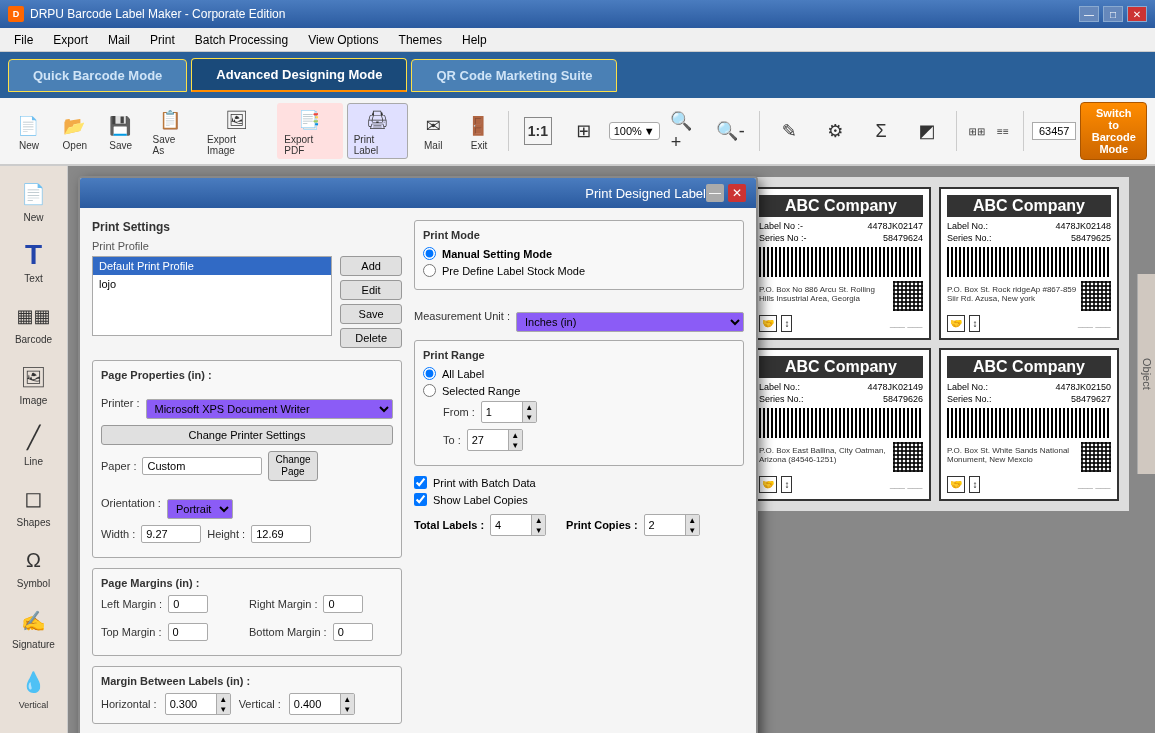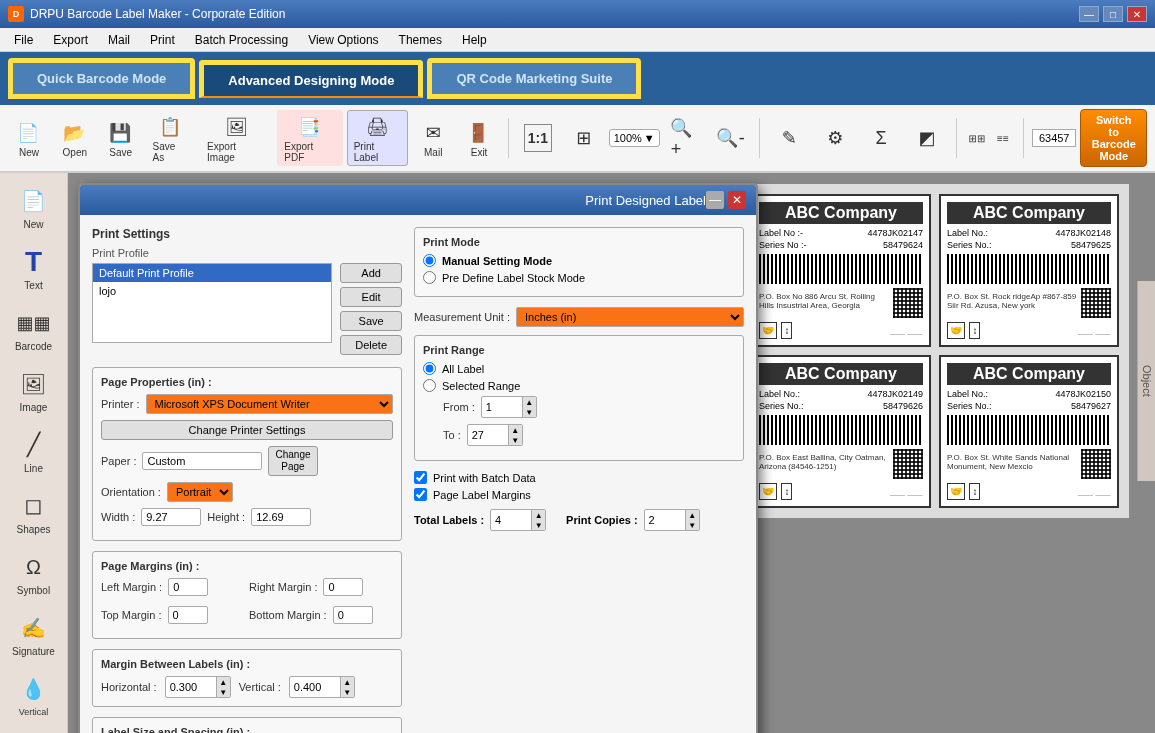--- a/index.html
+++ b/index.html
@@ -11,21 +11,21 @@
     .title-bar-title { flex: 1; }
     .title-bar-controls { display: flex; gap: 4px; }
     .title-bar-btn { width: 20px; height: 16px; background: #6688bb; border: 1px solid #8aaad0; color: white; font-size: 10px; display: flex; align-items: center; justify-content: center; cursor: pointer; }
 
     
     .menu-bar { background: #f0f0f0; height: 24px; display: flex; align-items: center; padding: 0 4px; border-bottom: 1px solid #ccc; }
     .menu-item { padding: 2px 10px; font-size: 12px; cursor: pointer; color: #000; }
 
     
     .mode-tabs { background: #2a6099; display: flex; align-items: center; padding: 6px 8px; gap: 4px; }
-    .mode-tab { padding: 8px 24px; border-radius: 4px 4px 0 0; font-size: 13px; font-weight: bold; cursor: pointer; border: 5px solid #fde047; }
+    .mode-tab { padding: 8px 24px; border-radius: 4px 4px 0 0; font-size: 13px; font-weight: bold; cursor: pointer; border: 1px solid #fde047; }
     .mode-tab.inactive { background: #4a80b5; color: #d0e4f7; }
     .mode-tab.active { background: #1a4a7a; color: white; border-bottom: 2px solid #ff8c00; }
 
     
     .toolbar { background: #f5f5f5; border-bottom: 2px solid #ccc; padding: 4px 8px; display: flex; align-items: center; gap: 4px; min-height: 56px; }
     .toolbar-btn { display: flex; flex-direction: column; align-items: center; padding: 2px 6px; cursor: pointer; border: 1px solid transparent; border-radius: 3px; min-width: 40px; font-size: 10px; color: #333; }
     .toolbar-btn .tb-icon { width: 28px; height: 28px; display: flex; align-items: center; justify-content: center; font-size: 18px; }
     .toolbar-separator { width: 1px; height: 40px; background: #ccc; margin: 0 4px; }
     .zoom-control { display: flex; align-items: center; gap: 2px; border: 1px solid #aaa; padding: 2px 4px; background: white; border-radius: 3px; font-size: 11px; }
 
@@ -52,21 +52,21 @@
     .profile-list { flex: 1; border: 1px solid #aaa; background: white; height: 80px; overflow-y: auto; }
     .profile-item { padding: 3px 6px; font-size: 11px; cursor: pointer; }
     .profile-item.selected { background: #316ac5; color: white; }
     .profile-buttons { display: flex; flex-direction: column; gap: 4px; }
     .small-btn { padding: 3px 14px; font-size: 11px; background: #e0e0e0; border: 1px solid #999; border-radius: 3px; cursor: pointer; text-align: center; }
 
     
     .form-row { display: flex; align-items: center; margin-bottom: 6px; gap: 6px; }
     .form-label { font-size: 11px; color: #333; white-space: nowrap; }
     .form-input { border: 1px solid #aaa; padding: 2px 4px; font-size: 11px; background: white; border-radius: 2px; }
-    .form-select { border: 1px solid #aaa; padding: 2px 4px; font-size: 11px; background: #f97316; border-radius: 2px; cursor: pointer; }
+    .form-select { border: 1px solid #aaa; padding: 2px 4px; font-size: 11px; background: #8b5cf6; border-radius: 2px; cursor: pointer; margin-top: 12px; }
 
     
     .props-box { border: 1px solid #aaa; background: #f8f8f8; padding: 8px; border-radius: 3px; margin-bottom: 10px; }
     .props-title { font-weight: bold; font-size: 11px; color: #333; margin-bottom: 6px; }
 
     
     .margins-grid { display: grid; grid-template-columns: 1fr 1fr; gap: 4px; }
 
     
     .spinbox { display: flex; align-items: center; border: 1px solid #aaa; background: white; border-radius: 2px; }
@@ -436,21 +436,21 @@
                 </div>
               </div>
             </div>
 
             <div class="check-row" style="margin-top:8px;">
               <input type="checkbox" checked="" style="">
               <label>Print with Batch Data</label>
             </div>
             <div class="check-row">
               <input type="checkbox" checked="" style="">
-              <label>Page Label Margins</label>
+              <label>Show Label Copies</label>
             </div>
 
             <div class="totals-row">
               <div class="total-item">
                 <span>Total Labels :</span>
                 <div class="spinbox">
                   <input type="text" value="4" style="width: 40px;">
                   <div class="spinbox-btns">
                     <button class="spinbox-btn">▲</button>
                     <button class="spinbox-btn">▼</button>

